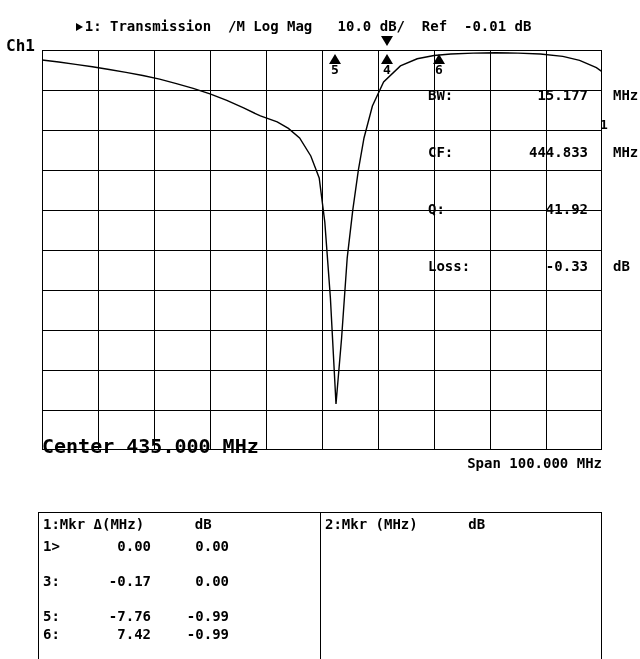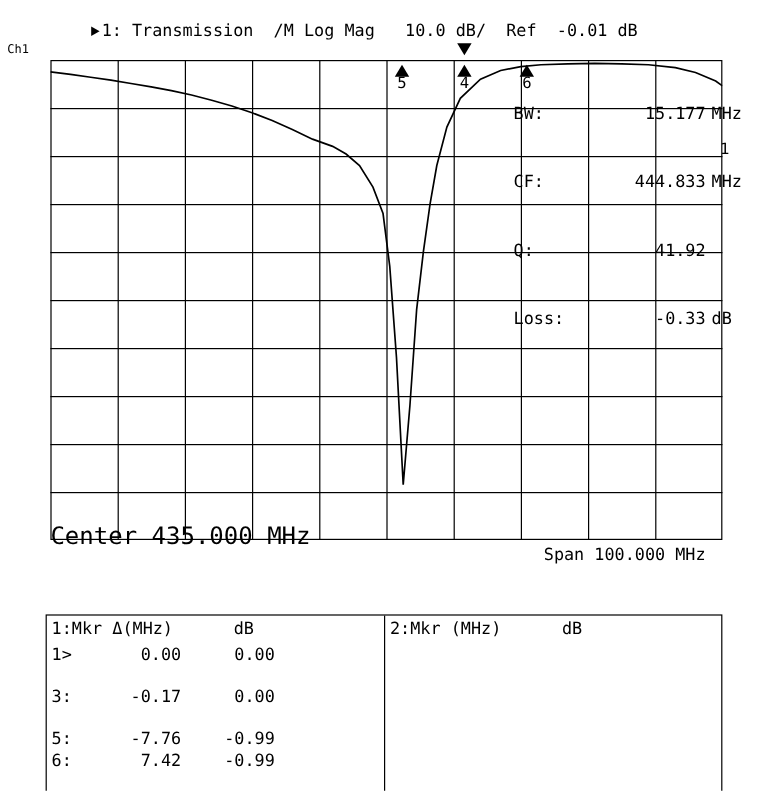--- a/index.html
+++ b/index.html
@@ -1,50 +1,50 @@
 <!DOCTYPE html>
 <html><head>
 <meta charset="utf-8">
 <style>
   html,body{margin:0;padding:0;background:#ffffff;}
   body{width:640px;height:659px;position:relative;font-family:"DejaVu Sans Mono",monospace;color:#000;}
-  #page{position:absolute;left:0;top:0;width:640px;height:659px;overflow:hidden;}
+  #page{position:absolute;left:0;top:0;width:640px;height:659px;overflow:hidden;font-weight:bold;}
 
   
   #trace1-line{position:absolute;left:42px;top:2px;font-size:14px;white-space:pre;letter-spacing:0px;}
   #trace2-line{position:absolute;left:42px;top:20px;font-size:14px;white-space:pre;}
   .tri-marker{display:inline-block;width:0;height:0;border-left:7px solid #000;border-top:4px solid transparent;border-bottom:4px solid transparent;vertical-align:middle;margin-right:2px;}
   .tri-marker-small{display:inline-block;width:0;height:0;border-left:6px solid #000;border-top:3.5px solid transparent;border-bottom:3.5px solid transparent;vertical-align:middle;margin-right:2px;}
 
-  #ch1-label{position:absolute;left:6px;top:36px;font-size:10px;}
+  #ch1-label{position:absolute;left:6px;top:36px;font-size:16px;}
 
   
   #grid-wrap{position:absolute;left:42px;top:50px;width:560px;height:400px;}
   #grid-border{position:absolute;left:0;top:0;width:560px;height:400px;border:1px solid #000;box-sizing:border-box;}
   .gline-h{position:absolute;left:0;width:560px;height:1px;background:#000;}
   .gline-v{position:absolute;top:0;height:400px;width:1px;background:#000;}
 
   #trace-svg{position:absolute;left:0;top:0;width:560px;height:400px;}
 
   
   .mk{position:absolute;font-size:13px;text-align:center;width:16px;}
   .mk .glyph{display:block;width:0;height:0;margin:0 auto;border-left:6px solid transparent;border-right:6px solid transparent;border-bottom:10px solid #000;}
   .mk .glyph.down{border-bottom:none;border-top:10px solid #000;}
   .mk .num{display:block;line-height:12px;}
 
   
   #bw-box{position:absolute;left:428px;top:48px;width:212px;font-size:14px;line-height:19px;white-space:pre;}
   #bw-box .row{display:block;}
   #bw-box .lbl{display:inline-block;width:56px;}
   #bw-box .val{display:inline-block;width:104px;text-align:right;}
-  #bw-box .unit{display:inline-block;padding-left:5px;}
+  #bw-box .unit{display:inline-block;padding-left:5px;margin-left:20px;}
 
   
   #center-text{position:absolute;left:42px;top:434px;font-size:20px;}
-  #span-text{position:absolute;right:52px;top:455px;font-size:14px;}
+  #span-text{position:absolute;right:38px;top:455px;font-size:14px;}
 
   
   #tables{position:absolute;left:38px;top:512px;width:564px;height:187px;border:1px solid #000;box-sizing:border-box;}
   #tbl-div{position:absolute;left:281px;top:0;width:1px;height:158px;background:#000;}
   .tbl{position:absolute;top:0;font-size:14px;}
   #tbl1{left:0;width:281px;}
   #tbl2{left:282px;width:281px;}
   .tbl .hdr{position:absolute;top:3px;left:4px;white-space:pre;}
   .rowline{position:absolute;font-size:14px;white-space:pre;}
   .rowline .rlbl{display:inline-block;width:34px;}

